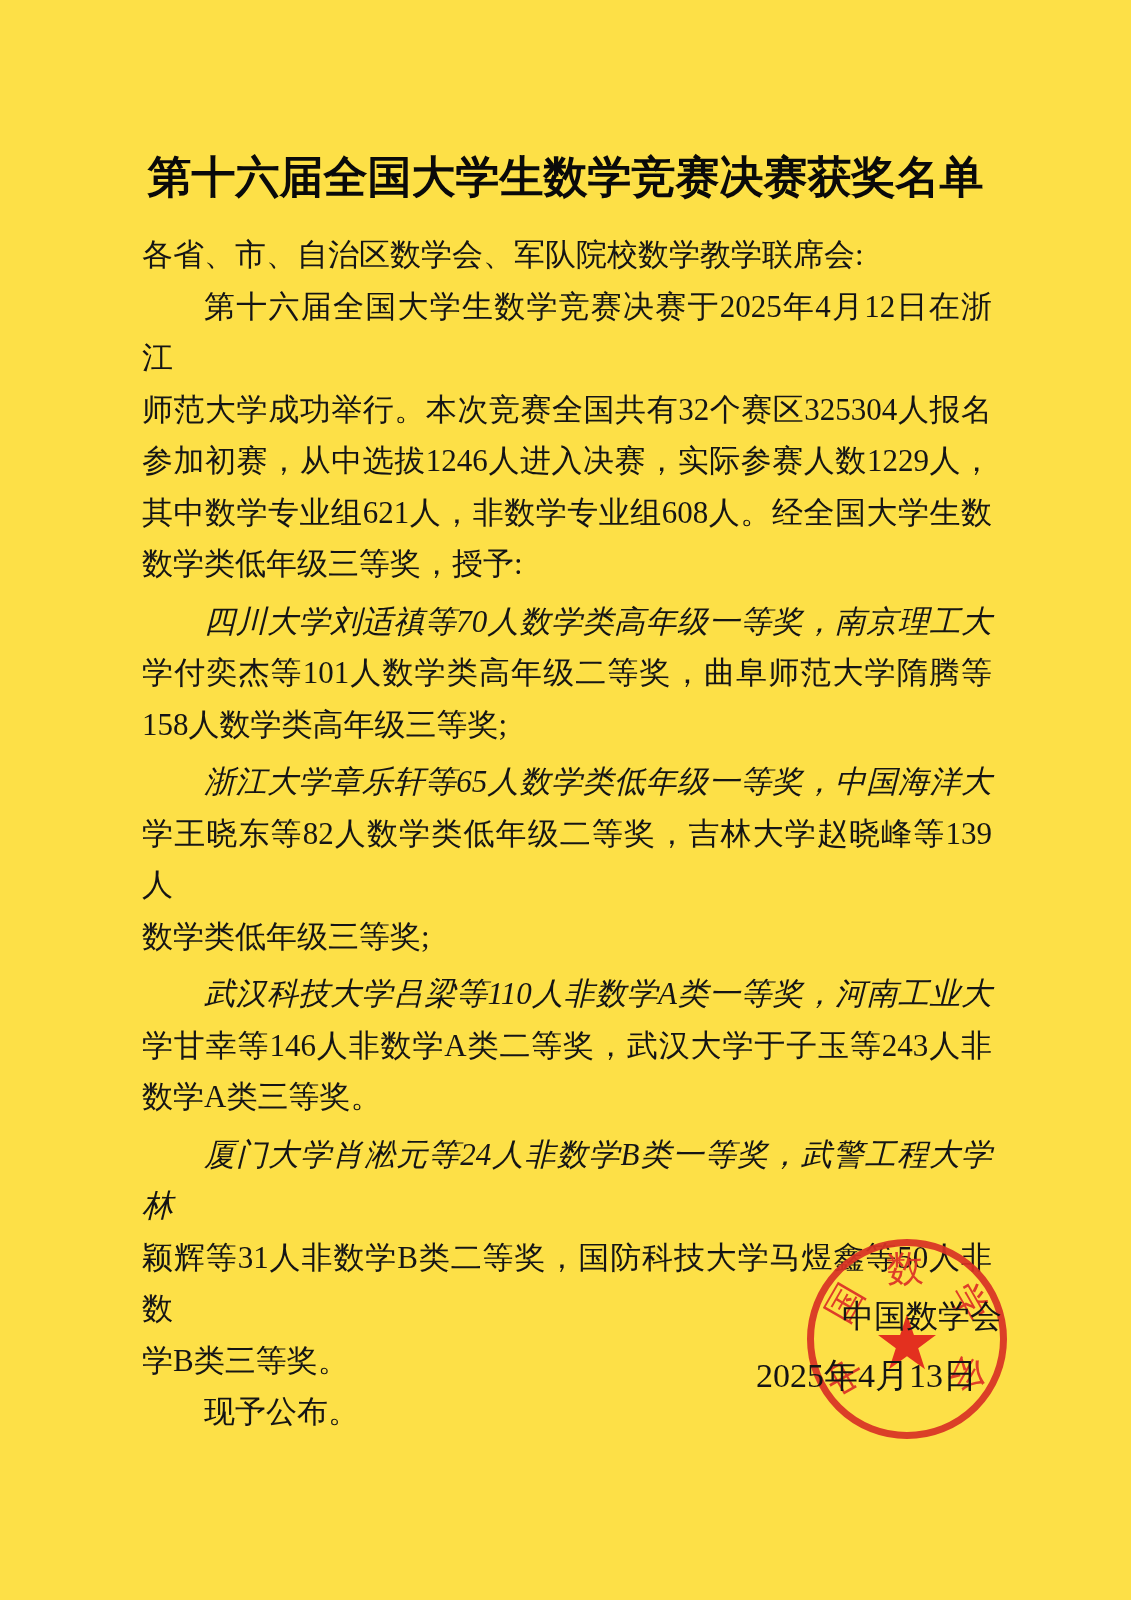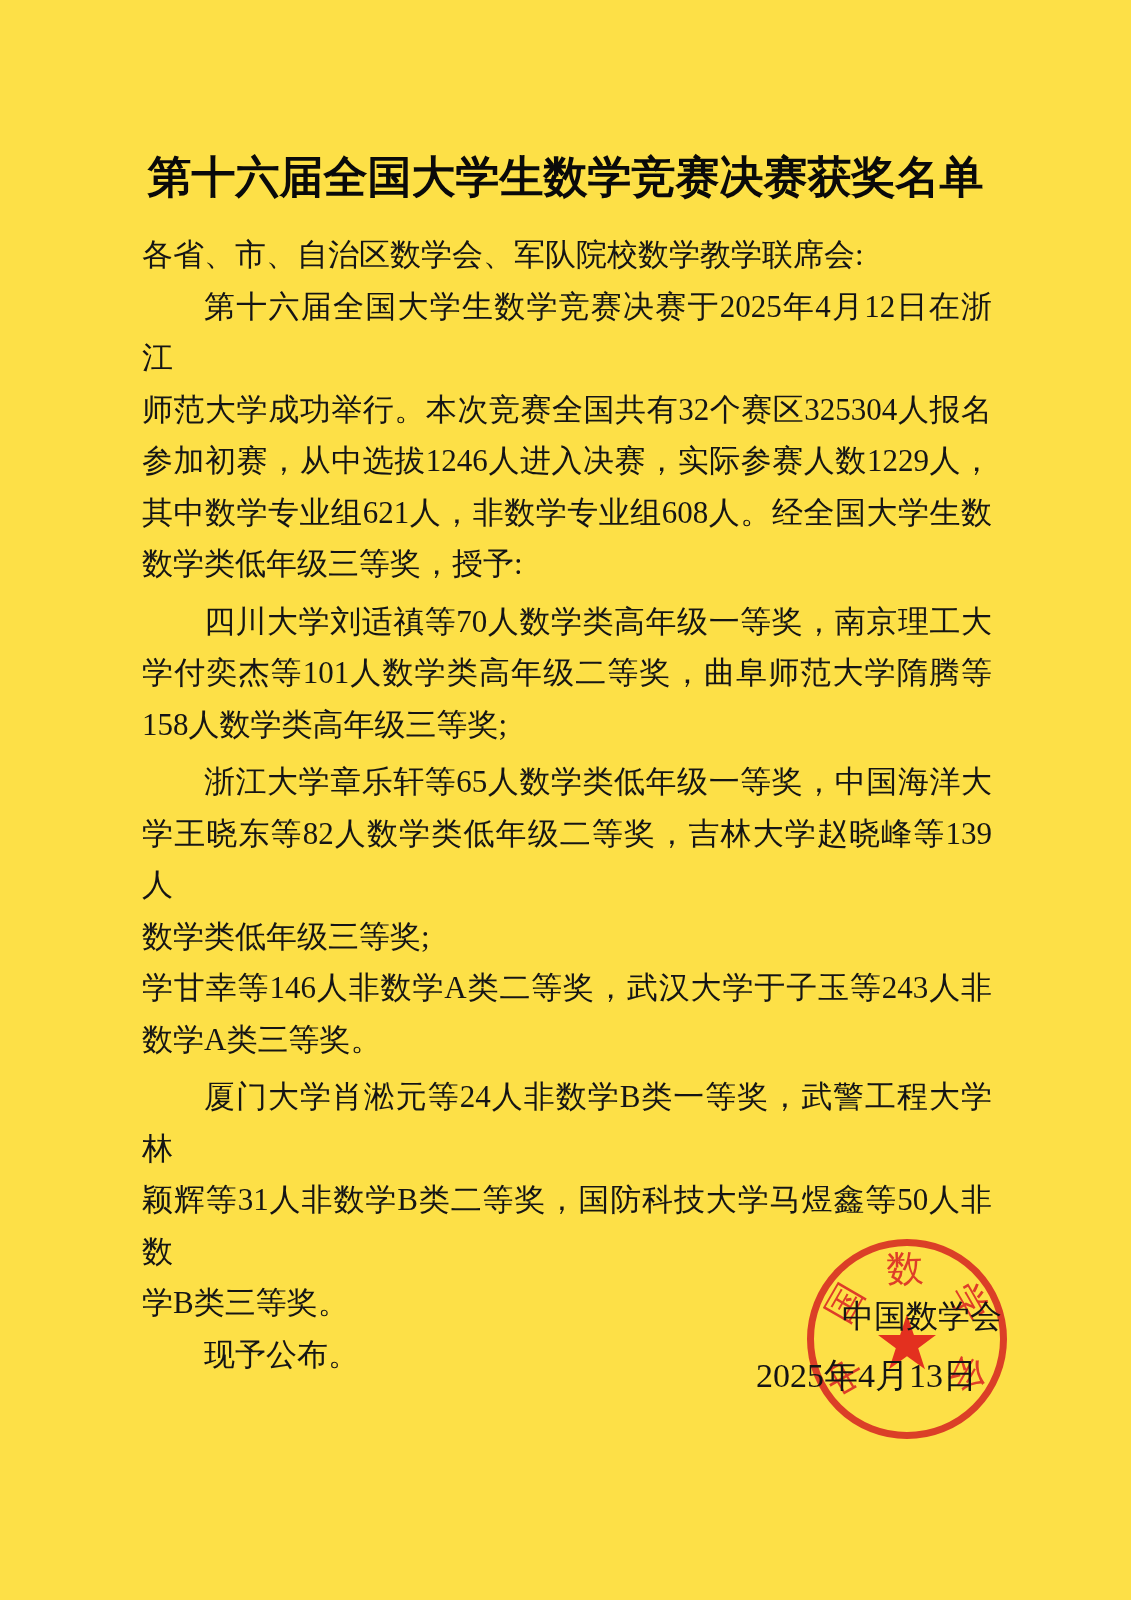--- a/index.html
+++ b/index.html
@@ -25,21 +25,21 @@
   .body-text{
     position:absolute;
     left:142px;top:229px;width:850px;
     font-size:31px;
     line-height:51.5px;
     color:#151515;
   }
   .ln{min-height:51.5px;}
   .ind{text-indent:62px;}
   .full{text-align:justify;text-align-last:justify;}
-  .ps{margin-top:6px;}
+  .ps{margin-top:6px;font-style:italic;}
   .sig{
     position:absolute;
     z-index:3;
     font-size:32px;
     color:#141414;
     white-space:nowrap;
   }
   .sig-org{top:1295px;right:129px;}
   .sig-date{top:1353px;right:154px;font-size:34px;}
   .seal{
@@ -88,20 +88,21 @@
     <div class="ln full">师范大学成功举行。本次竞赛全国共有32个赛区325304人报名</div>
     <div class="ln full">参加初赛，从中选拔1246人进入决赛，实际参赛人数1229人，</div>
     <div class="ln full">其中数学专业组621人，非数学专业组608人。经全国大学生数</div>
     <div class="ln">数学类低年级三等奖，授予:</div>
     <div class="ln ind full ps">四川大学刘适禛等70人数学类高年级一等奖，南京理工大</div>
     <div class="ln full">学付奕杰等101人数学类高年级二等奖，曲阜师范大学隋腾等</div>
     <div class="ln">158人数学类高年级三等奖;</div>
     <div class="ln ind full ps">浙江大学章乐轩等65人数学类低年级一等奖，中国海洋大</div>
     <div class="ln full">学王晓东等82人数学类低年级二等奖，吉林大学赵晓峰等139人</div>
     <div class="ln">数学类低年级三等奖;</div>
+    <div class="ln ind full ps">武汉科技大学吕梁等110人非数学A类一等奖，河南工业大</div>
     <div class="ln full">学甘幸等146人非数学A类二等奖，武汉大学于子玉等243人非</div>
     <div class="ln">数学A类三等奖。</div>
     <div class="ln ind full ps">厦门大学肖淞元等24人非数学B类一等奖，武警工程大学林</div>
     <div class="ln full">颖辉等31人非数学B类二等奖，国防科技大学马煜鑫等50人非数</div>
     <div class="ln">学B类三等奖。</div>
     <div class="ln ind">现予公布。</div>
   </div>
 
   <div class="seal">
     <div class="seal-ring"></div>

